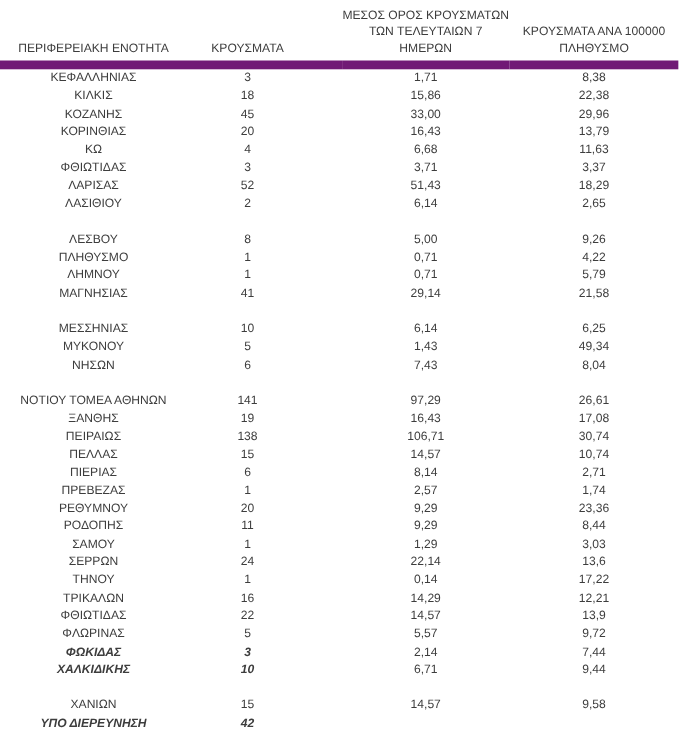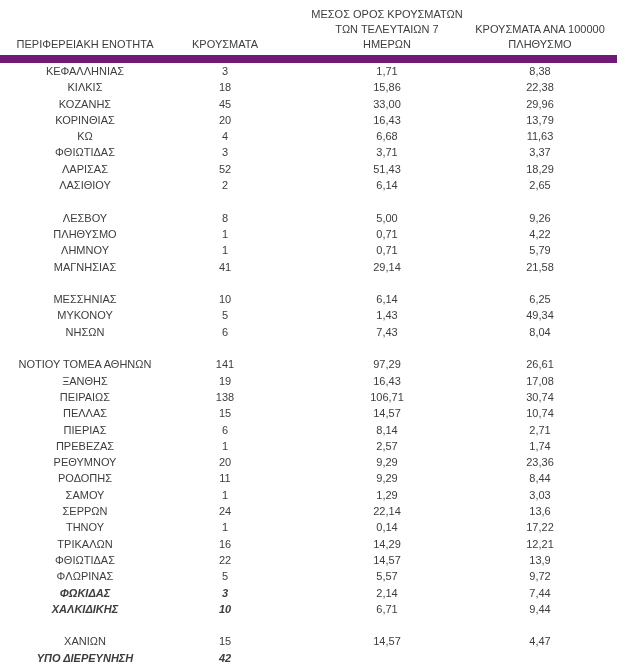--- a/index.html
+++ b/index.html
@@ -336,21 +336,21 @@
     <td class="c-cases"></td>
     <td class="c-spacer"></td>
     <td class="c-avg"></td>
     <td class="c-per"></td>
   </tr>
         <tr>
     <td class="c-region">ΧΑΝΙΩΝ</td>
     <td class="c-cases">15</td>
     <td class="c-spacer"></td>
     <td class="c-avg">14,57</td>
-    <td class="c-per">4,47</td>
+    <td class="c-per">9,58</td>
   </tr>
         <tr class="italic">
     <td class="c-region">ΥΠΟ ΔΙΕΡΕΥΝΗΣΗ</td>
     <td class="c-cases">42</td>
     <td class="c-spacer"></td>
     <td class="c-avg"></td>
     <td class="c-per"></td>
   </tr>
       </tbody>
   </table>

